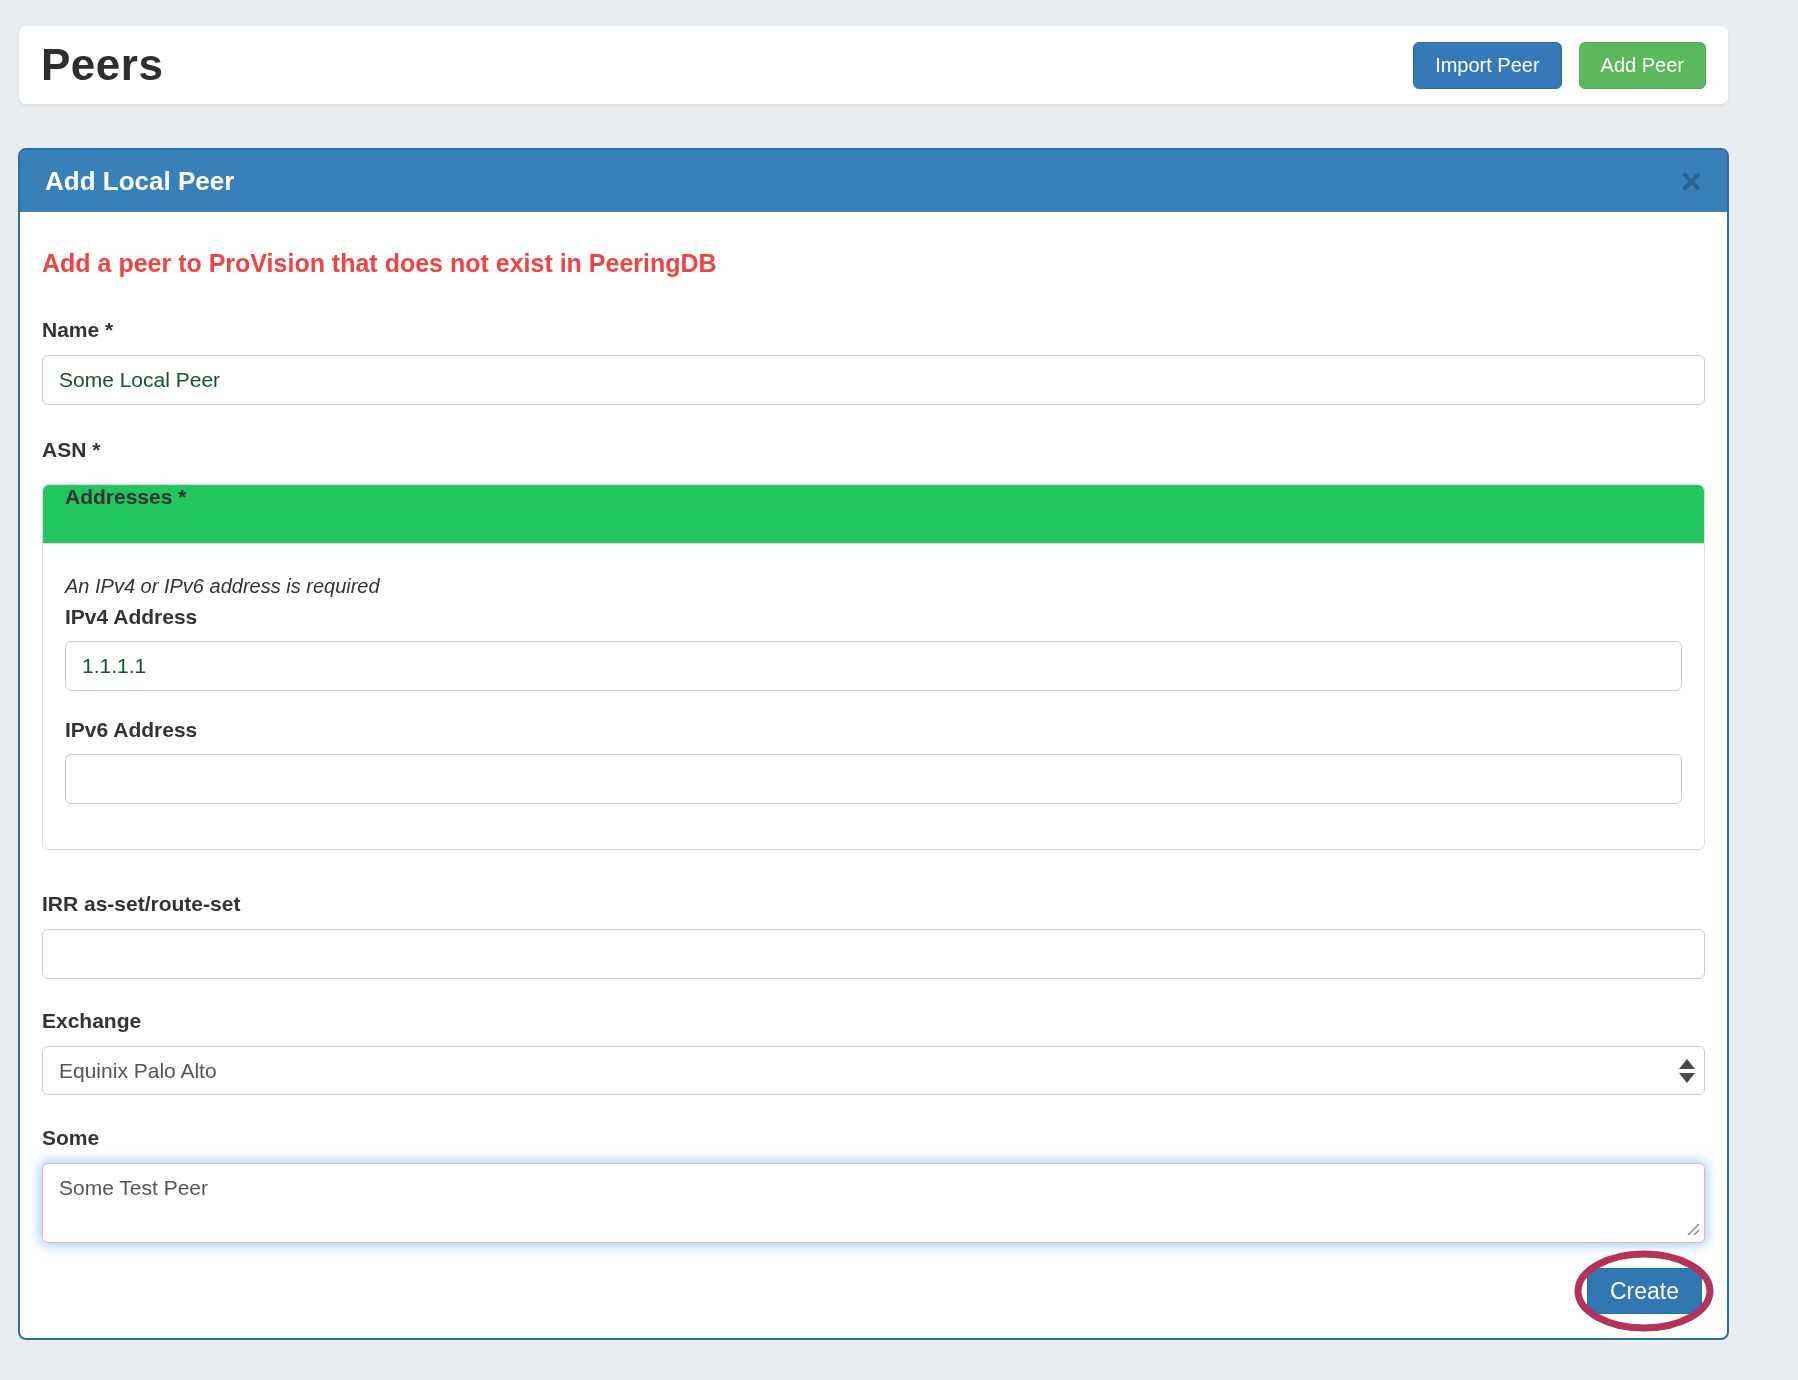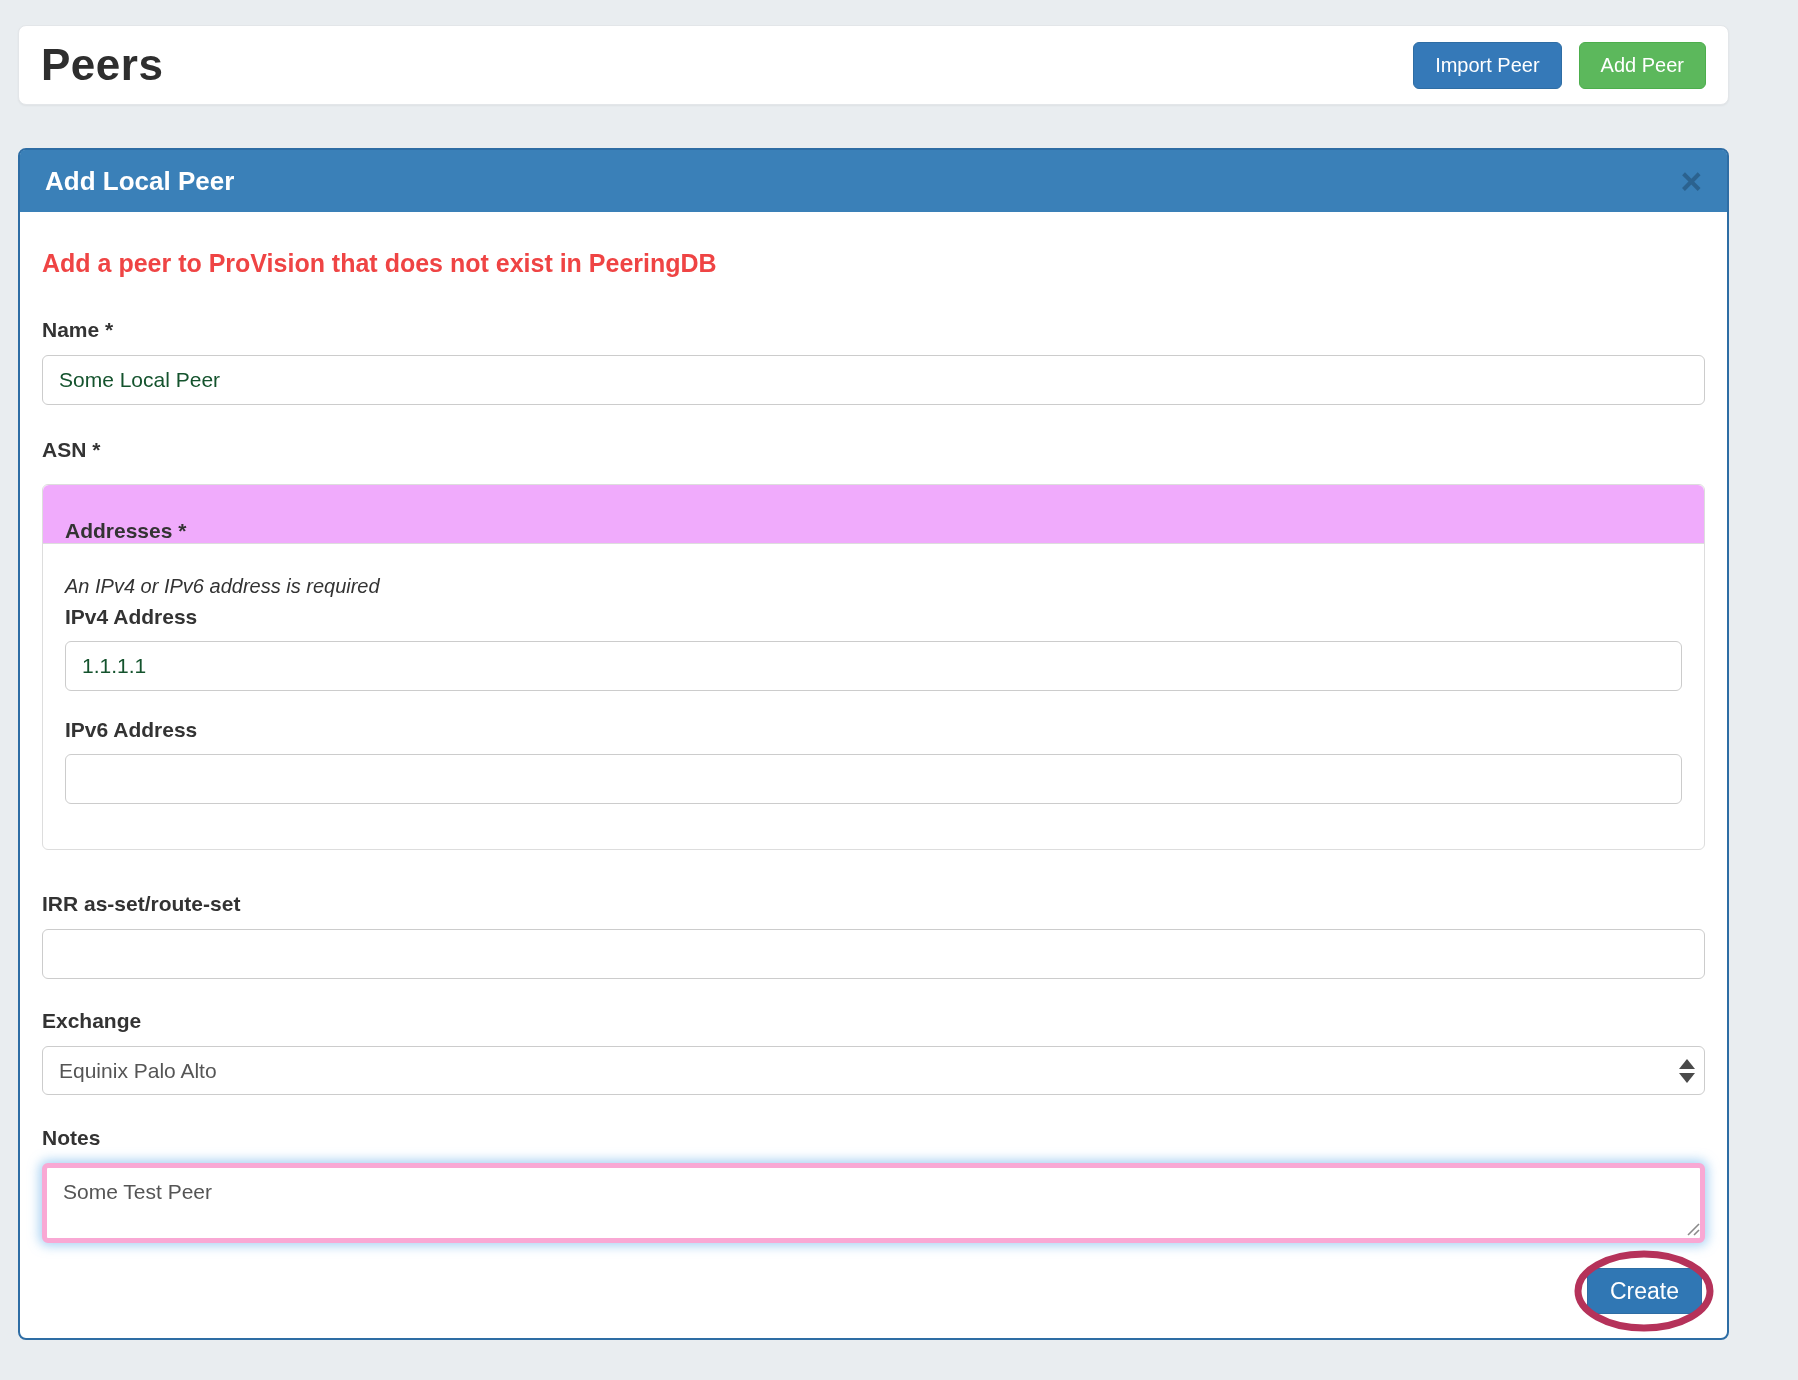--- a/index.html
+++ b/index.html
@@ -84,26 +84,26 @@
     color: #14532d;
     background: #fff;
     outline: none;
   }
   .group-name { margin-bottom: 33px; margin-top: 40px; }
   .group-asn  { margin-bottom: 22px; }
 
   
   .sub-panel { border: 1px solid #ddd; border-radius: 6px; margin-bottom: 42px; background: #fff; }
   .sub-heading {
-    background: #f0abfc;
+    background: #22c55e;
     border-bottom: 1px solid #ddd;
     border-radius: 6px 6px 0 0;
     height: 59px;
     display: flex;
-    align-items: flex-end;
+    align-items: flex-start;
     padding: 0 22px;
   }
   .sub-legend { font-size: 21px; font-weight: bold; color: #333; }
   .sub-body { padding: 31px 22px 45px 22px; }
   .hint { font-size: 20px; color: #333; margin-bottom: 7px; font-style: italic; }
   .sub-body .form-label { margin-bottom: 12px; }
   .group-ipv4 { margin-bottom: 27px; }
 
   .group-irr { margin-bottom: 30px; }
 
@@ -138,21 +138,21 @@
   .select-arrows .up   { top: -12px; border-bottom: 10px solid #4a4a4a; }
   .select-arrows .down { top: 2px;  border-top: 10px solid #4a4a4a; }
 
   
   .group-notes { margin-bottom: 25px; }
   .notes-wrap { position: relative; }
   .notes-area {
     display: block;
     width: 100%;
     height: 80px;
-    border: 5px solid #f9a8d4;
+    border: 1px solid #f9a8d4;
     border-radius: 6px;
     padding: 12px 16px;
     font-size: 21px;
     font-family: "Liberation Sans", sans-serif;
     color: #555;
     resize: none;
     outline: none;
     box-shadow: 0 0 11px 3px rgba(102,175,233,.55);
   }
   .resize-handle { position: absolute; right: 4px; bottom: 6px; pointer-events: none; }
@@ -238,21 +238,21 @@
         <div class="select-box">
           <span>Equinix Palo Alto</span>
           <span class="select-arrows">
             <span class="up"></span>
               <span class="down"></span>
           </span>
         </div>
       </div>
 
       <div class="group-notes">
-        <label class="form-label">Notes</label>
+        <label class="form-label">Some</label>
         <div class="notes-wrap">
           <textarea class="notes-area" style="">Some Test Peer</textarea>
           <svg class="resize-handle" width="16" height="16" viewBox="0 0 16 16">
             <line x1="3" y1="14" x2="14" y2="3" stroke="#8a8a8a" stroke-width="1.6"></line>
             <line x1="9" y1="14" x2="14" y2="9" stroke="#8a8a8a" stroke-width="1.6"></line>
           </svg>
         </div>
       </div>
 
       <div class="panel-footer">

